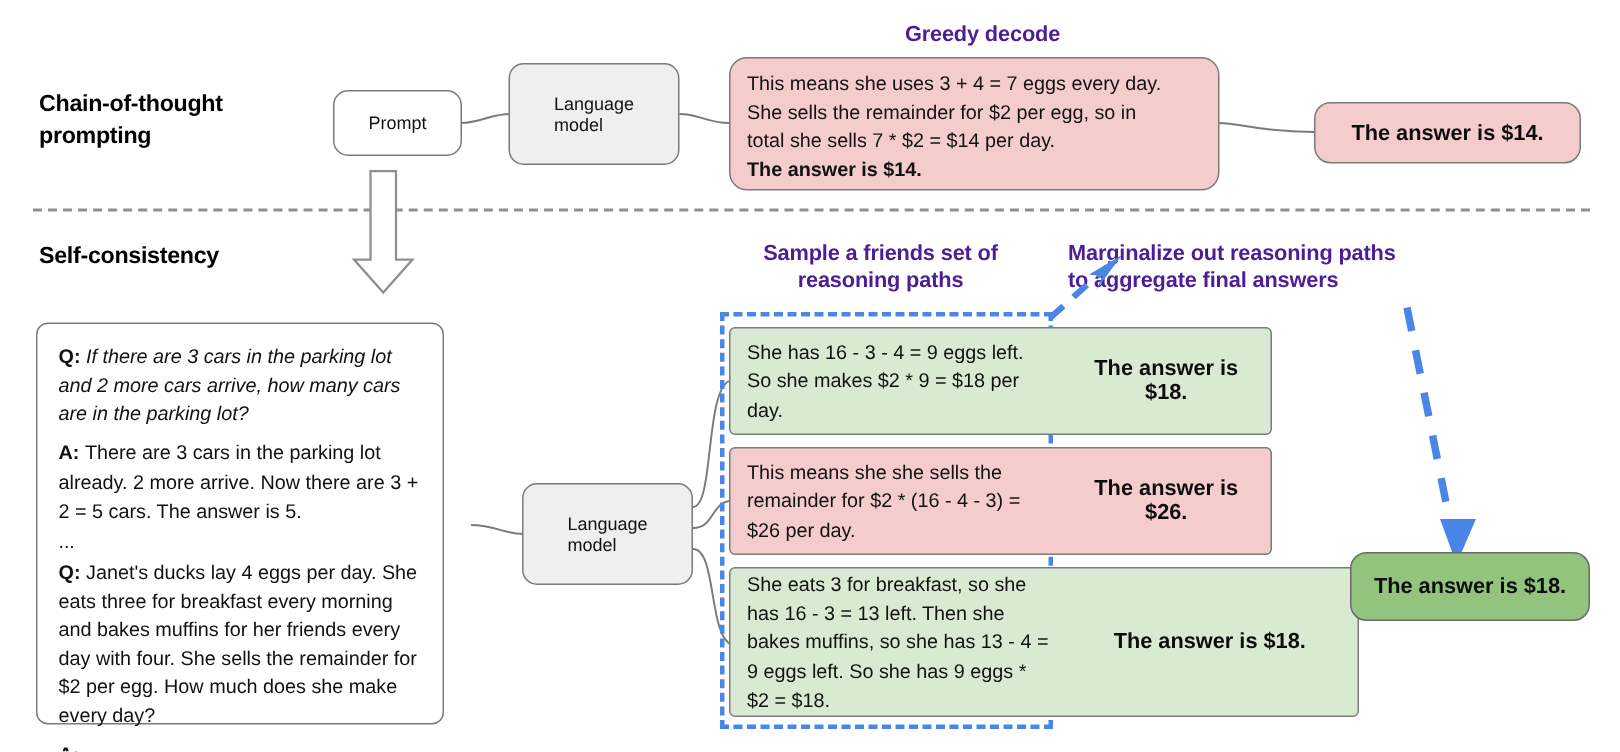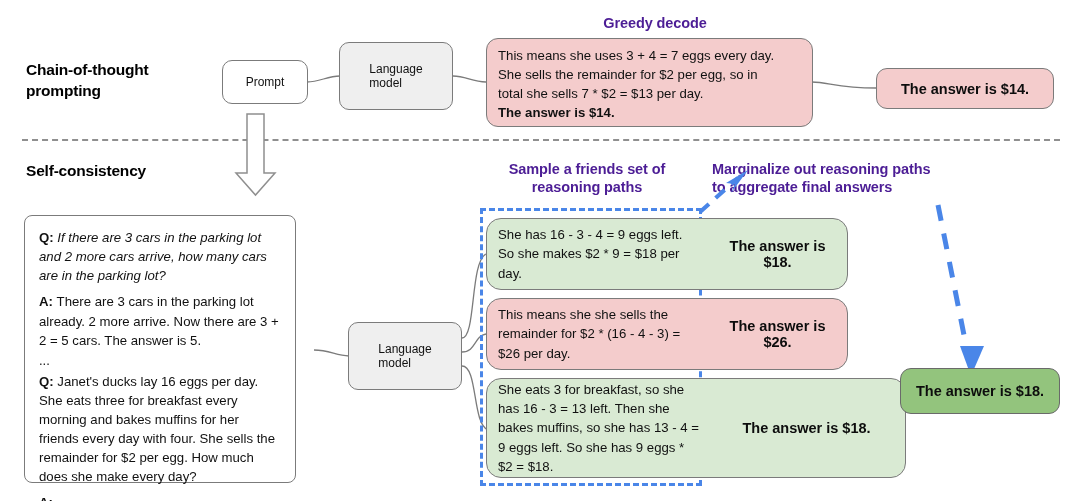--- a/index.html
+++ b/index.html
@@ -87,21 +87,21 @@
     color: #0d0d0d;
     text-align: center;
   }
   .answer-pill.pink  { background: #f4cccc; }
   .answer-pill.green-final { background: #93c47d; border-color: #6a6a6a; }
 
   
   .split {
     box-sizing: border-box;
     border: 1.3px solid #7b7b7b;
-    border-radius: 15px;
+    border-radius: 4px;
     display: flex;
     overflow: hidden;
   }
   .split.pink  { background: #f4cccc; }
   .split.green { background: #d9ead3; }
   .split .reason {
     font-size: 13.2px;
     line-height: 1.45;
     color: #111;
     padding: 6px 6px 6px 11px;
@@ -172,21 +172,21 @@
   <div class="abs node grey" style="left:339px; top:42px; width:114px; height:68px; white-space:pre-line;">
     <span>Language
 model</span>
   </div>
 
   <div class="abs annot" style="left:540px; top:14px; width:230px;">Greedy decode</div>
 
   <div class="abs textbox pink" style="left:486px; top:38px; width:327px; height:89px;">
     <div>This means she uses 3 + 4 = 7 eggs every day.</div>
     <div>She sells the remainder for $2 per egg, so in</div>
-    <div>total she sells 7 * $2 = $13 per day.</div>
+    <div>total she sells 7 * $2 = $14 per day.</div>
     <div style="font-weight:bold;">The answer is $14.</div>
   </div>
 
   <div class="abs answer-pill pink" style="left:876px; top:68px; width:178px; height:41px;">
     <span>The answer is $14.</span>
   </div>
 
   <div class="abs divider" style="left:22px; top:139px; width:1038px;"></div>
 
   <svg class="overlay" viewBox="0 0 1080 501">
@@ -197,21 +197,21 @@
 
   <div class="abs textbox qa" style="left:24px; top:215px; width:272px; height:268px; border-radius:8px; padding:12px 14px;">
     <p>
       <span class="tag">Q:</span><span class="ital">&nbsp;</span><span class="ital">If there are 3 cars in the parking lot and 2 more cars arrive, how many cars are in the parking lot?</span>
     </p>
     <p>
       <span class="tag">A:</span>&nbsp;<span>There are 3 cars in the parking lot already. 2 more arrive. Now there are 3 + 2 = 5 cars. The answer is 5.</span>
     </p>
     <p class="ellipsis">...</p>
     <p>
-      <span class="tag">Q:</span>&nbsp;<span>Janet's ducks lay 16 eggs per day. She eats three for breakfast every morning and bakes muffins for her friends every day with four. She sells the remainder for $2 per egg. How much does she make every day?</span>
+      <span class="tag">Q:</span>&nbsp;<span>Janet's ducks lay 4 eggs per day. She eats three for breakfast every morning and bakes muffins for her friends every day with four. She sells the remainder for $2 per egg. How much does she make every day?</span>
     </p>
     <p>
       <span class="tag">A:</span><span></span>
     </p>
   </div>
 
   <div class="abs node grey" style="left:348px; top:322px; width:114px; height:68px; white-space:pre-line;">
     <span>Language
 model</span>
   </div>

